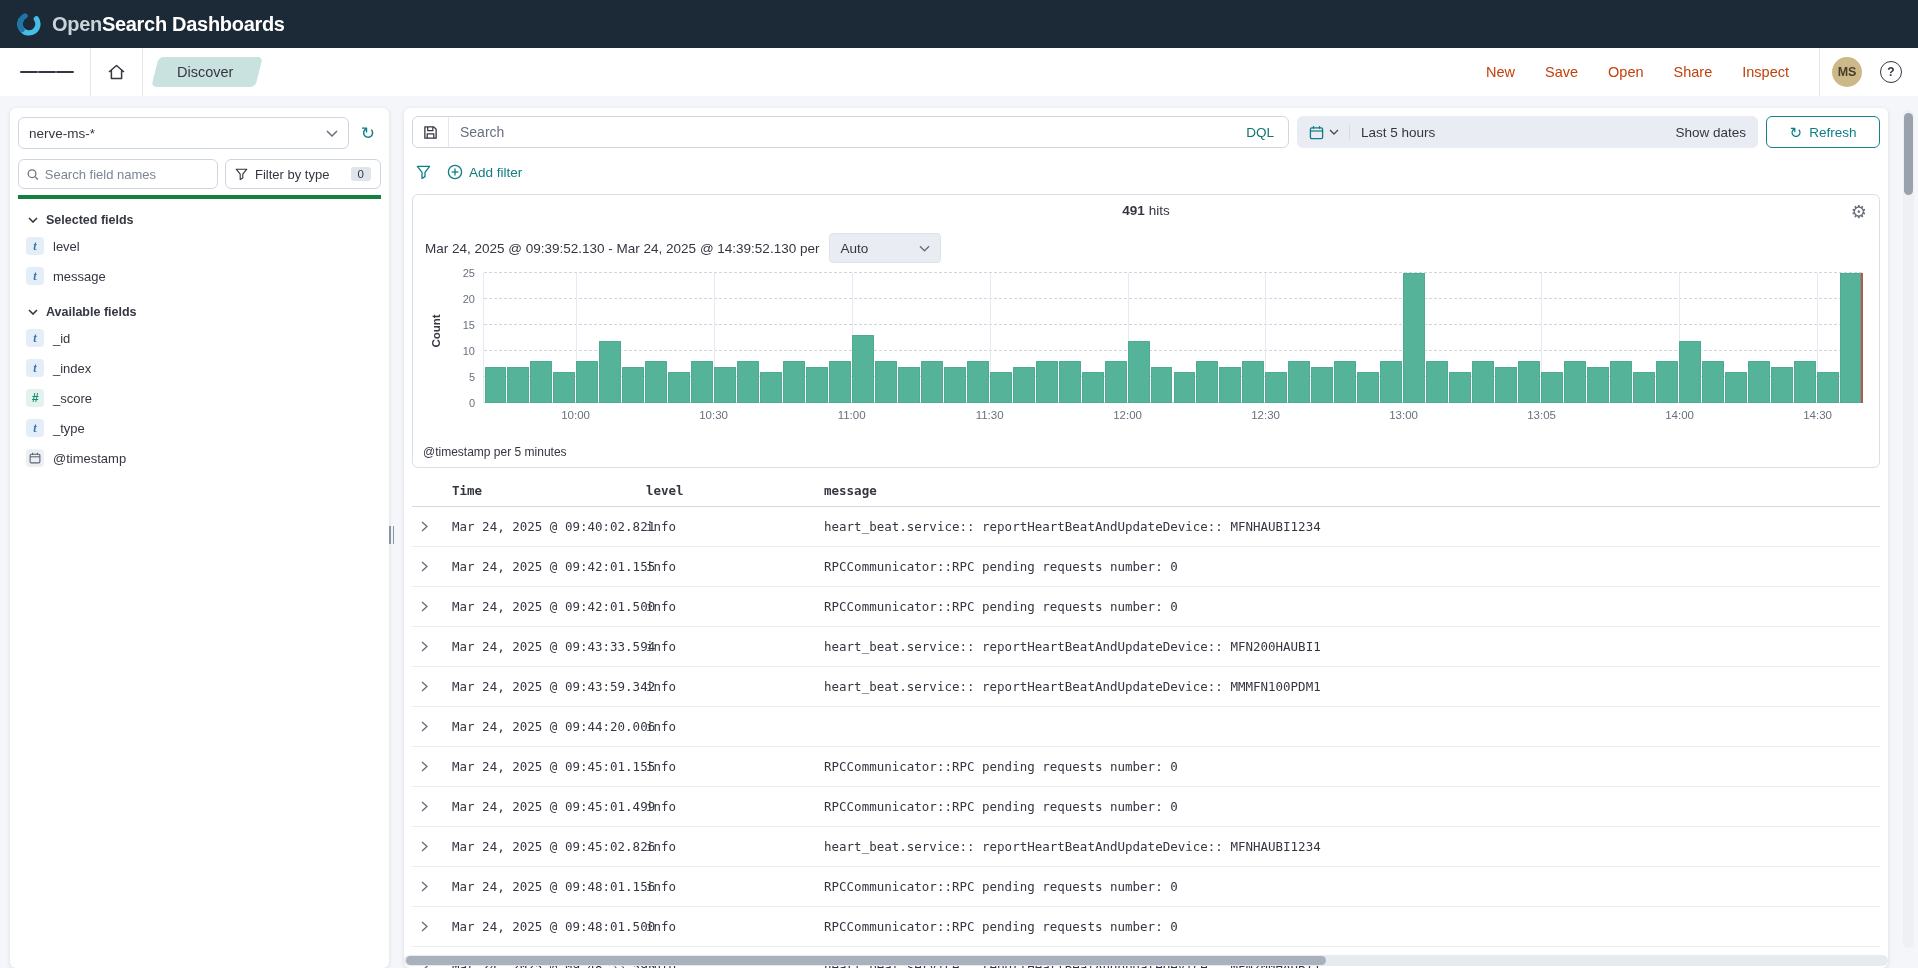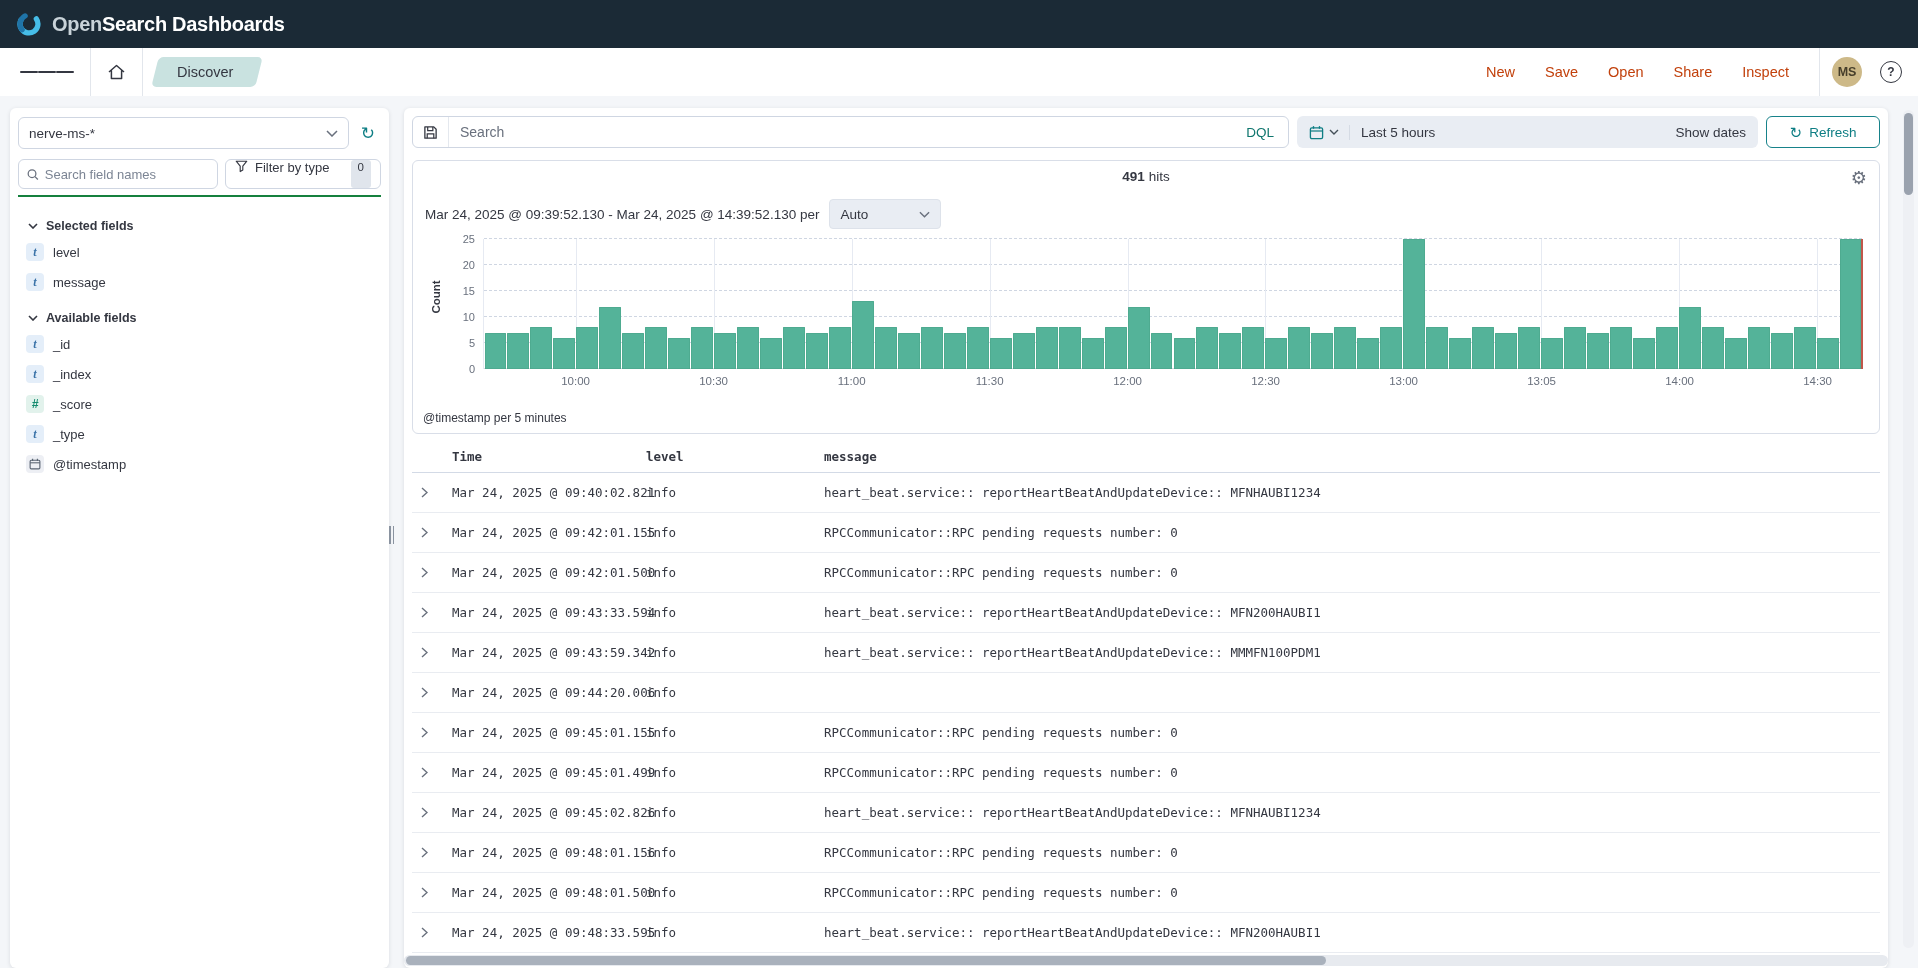--- a/index.html
+++ b/index.html
@@ -32,23 +32,23 @@
 
   
   .sidebar { left:10px; top:12px; width:379px; bottom:0; padding:9px 8px; }
   .idx-row { display:flex; gap:6px; align-items:center; }
   .select { display:flex; align-items:center; justify-content:space-between; height:32px; border:1px solid #cfd6e2; border-radius:6px; background:#fff; padding:0 10px; font-size:13.5px; color:#343741; cursor:pointer; flex:1; font-family:inherit; }
   .refresh-mini { color:#0e7e84; font-size:17px; background:none; border:none; cursor:pointer; padding:2px 6px; }
   .field-controls { display:flex; gap:7px; margin-top:10px; }
   .field-search { flex:0 0 200px; display:flex; align-items:center; gap:6px; height:30px; border:1px solid #cfd6e2; border-radius:6px; padding:0 8px; background:#fff; }
   .field-search input { border:none; outline:none; width:100%; font-size:13px; font-family:inherit; color:#343741; }
   .field-search input::placeholder { color:#7c8594; }
-  .filter-type-btn { flex:1; display:flex; gap:7px; height:30px; border:1px solid #cfd6e2; border-radius:6px; background:#fff; padding:0 9px; font-size:13px; color:#343741; cursor:pointer; font-family:inherit; }
+  .filter-type-btn { flex:1; display:flex; align-items:center; gap:7px; height:30px; border:1px solid #cfd6e2; border-radius:6px; background:#fff; padding:0 9px; font-size:13px; color:#343741; cursor:pointer; font-family:inherit; }
   .count-badge { margin-left:auto; background:#e0e5ec; border-radius:3px; padding:1px 7px; font-size:11.5px; color:#343741; }
-  .fields-block { margin-top:6px; border-top:2px solid #15803d; padding-top:8px; }
+  .fields-block { margin-top:6px; border-top:4px solid #15803d; padding-top:0; }
   .section-header { display:flex; align-items:center; gap:8px; font-size:12.5px; font-weight:700; color:#343741; margin:14px 0 4px 10px; cursor:pointer; }
   .field-item { display:flex; align-items:center; gap:9px; height:30px; padding-left:8px; border-radius:4px; cursor:pointer; }
   .field-name { font-size:13px; color:#343741; }
   .tok { width:18px; height:18px; border-radius:4px; display:flex; align-items:center; justify-content:center; flex:0 0 18px; font-size:12px; }
   .tok-text { background:#e4eef9; color:#3b73a8; font-family:"Liberation Serif",serif; font-style:italic; font-weight:700; }
   .tok-number { background:#e2f2ec; color:#138a6e; font-style:italic; font-weight:700; }
   .tok-date { background:#edeff4; color:#5a6472; }
   .resizer { position:absolute; left:389px; top:430px; width:6px; height:18px; cursor:col-resize; display:flex; gap:2px; }
   .resizer i { display:block; width:1.6px; height:100%; background:#8a93a0; }
 
@@ -263,20 +263,33 @@
           </button>
           <span class="range-text">Last 5 hours</span>
           <button class="show-dates">Show dates</button>
         </div>
         <button class="refresh-btn">
           <span class="refresh-glyph">↻</span>
           <span>Refresh</span>
         </button>
       </div>
 
+      <div class="filter-row">
+        <svg width="15" height="15" viewBox="0 0 16 16">
+            <path d="M1.5 1.5 h13 L9.6 7.8 v4.6 l-3.2 2 V7.8 Z" fill="none" stroke="#0e7e84" stroke-width="1.4" stroke-linejoin="round"></path>
+          </svg>
+        <button class="add-filter">
+          <svg width="16" height="16" viewBox="0 0 16 16">
+              <circle cx="8" cy="8" r="6.6" fill="none" stroke="#0e7e84" stroke-width="1.3"></circle>
+              <line x1="8" y1="4.6" x2="8" y2="11.4" stroke="#0e7e84" stroke-width="1.3"></line>
+              <line x1="4.6" y1="8" x2="11.4" y2="8" stroke="#0e7e84" stroke-width="1.3"></line>
+            </svg>
+          <span>Add filter</span>
+        </button>
+      </div>
 
       <section class="chart-panel">
         <div class="hits-row"><b>491</b><span> hits</span></div>
         <button class="gear-btn">⚙</button>
         <div class="interval-row">
           <span>Mar 24, 2025 @ 09:39:52.130 - Mar 24, 2025 @ 14:39:52.130 per</span>
           <button class="auto-select">
             <span>Auto</span>
             <svg width="11" height="7" viewBox="0 0 12 7">
                 <polyline points="1,1 6,6 11,1" fill="none" stroke="#69707d" stroke-width="1.5"></polyline>

